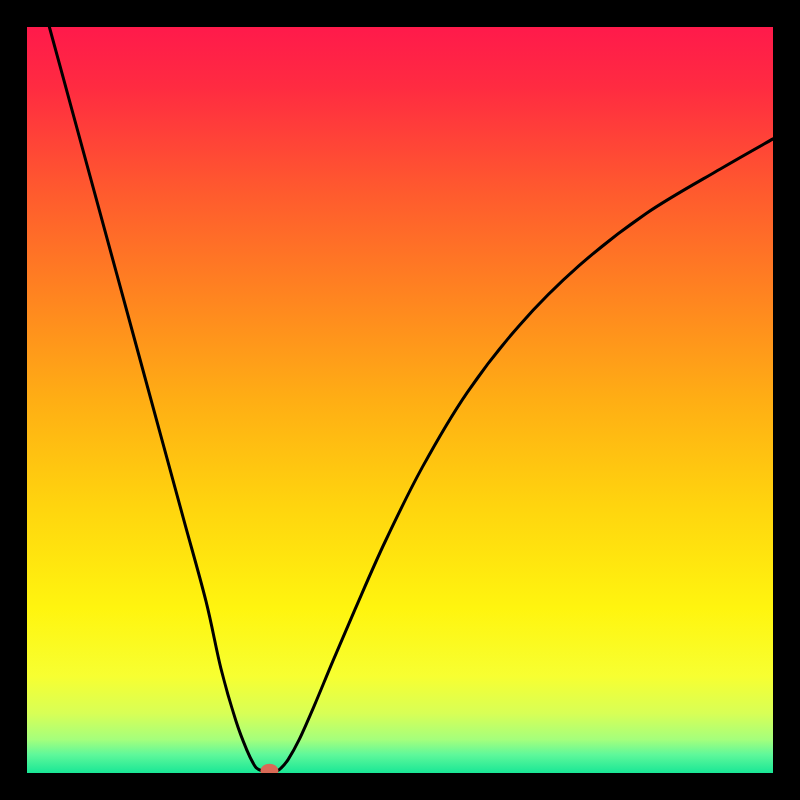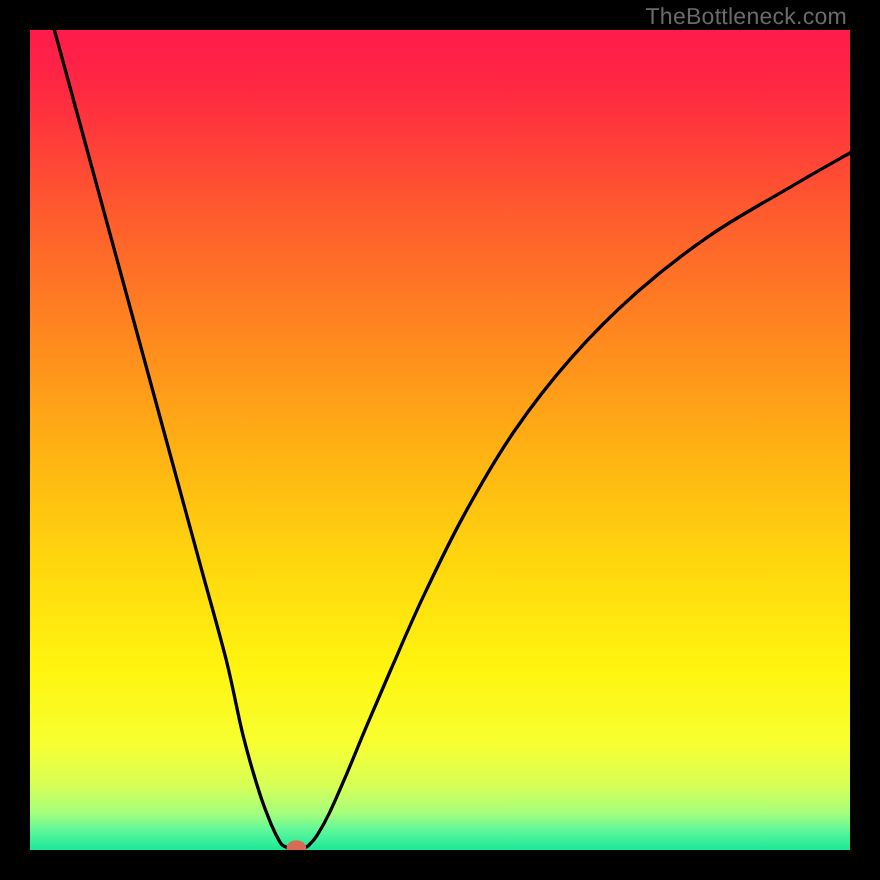--- a/index.html
+++ b/index.html
@@ -37,21 +37,20 @@
     font-weight: 400;
     color: #6b6b6b;
     letter-spacing: 0.2px;
   }
 </style>
 </head>
 <body>
 
 <div class="frame">
 
-  <div class="watermark">TheBottleneck.com</div>
 
   <div class="plot-area">
 
     <svg class="gradient-bg" viewBox="0 0 746 746" preserveAspectRatio="none">
       <defs>
         <linearGradient id="bg-grad" x1="0" y1="0" x2="0" y2="1">
             <stop offset="0%" stop-color="#ff1a4b"></stop>
             <stop offset="8%" stop-color="#ff2b41"></stop>
             <stop offset="22%" stop-color="#ff5a2e"></stop>
             <stop offset="36%" stop-color="#ff8420"></stop>

